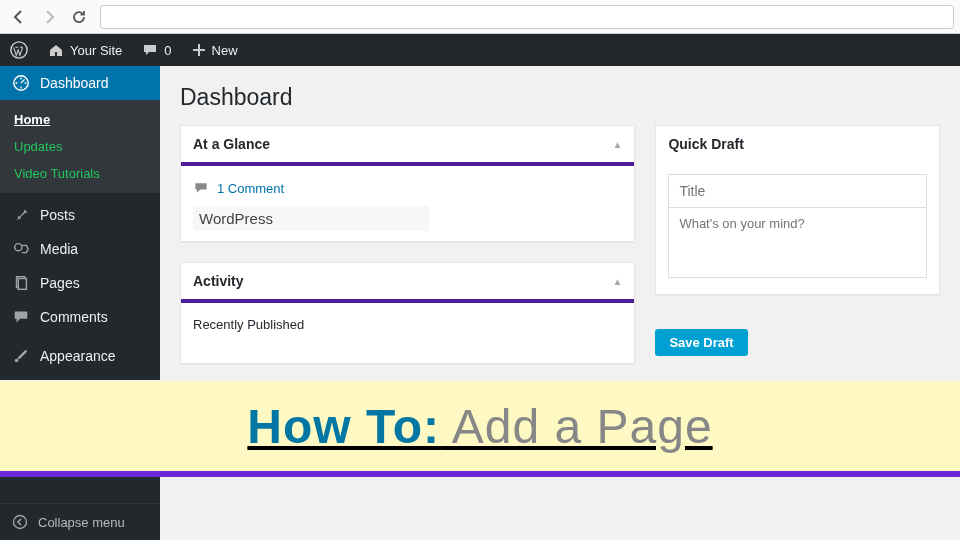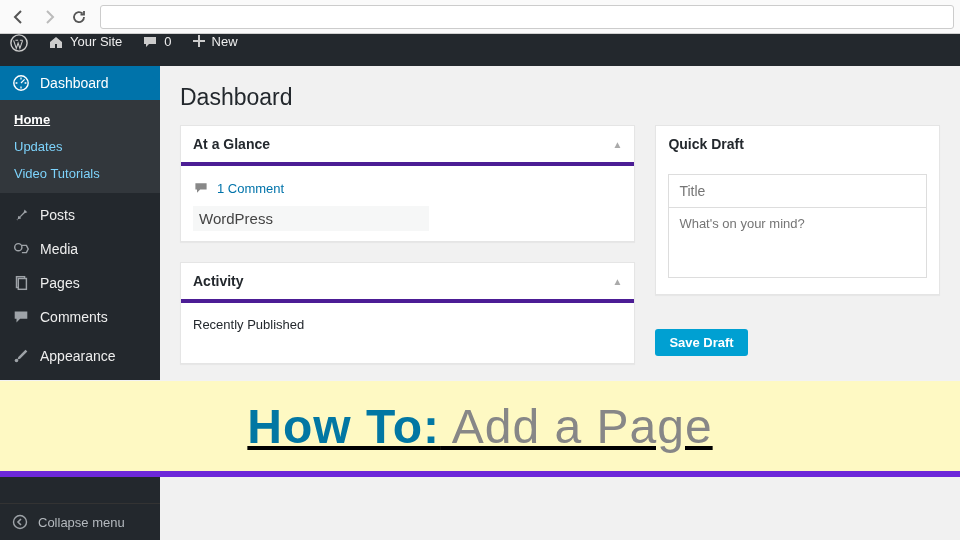--- a/index.html
+++ b/index.html
@@ -2,29 +2,29 @@
 <html><head>
   <meta charset="utf-8">
   <style>
     * { margin:0; padding:0; box-sizing:border-box; font-family:-apple-system,"Segoe UI",Helvetica,Arial,sans-serif; }
     body { width:960px; height:540px; overflow:hidden; background:#f1f1f1; position:relative; }
     .browser-bar { height:34px; background:#fafafa; border-bottom:1px solid #d0d0d0; display:flex; align-items:center; padding:0 6px; gap:4px; }
     .nav-btn { width:26px; height:26px; display:flex; align-items:center; justify-content:center; color:#666; border-radius:3px; cursor:default; }
     .nav-btn.off { color:#bbb; }
     .url-bar { flex:1; height:24px; background:#fff; border:1px solid #ccc; border-radius:3px; margin-left:4px; }
     .wp-toolbar { height:32px; background:#23282d; display:flex; align-items:center; color:#eee; font-size:13px; }
-    .tb-item { display:flex; gap:6px; padding:0 10px; height:100%; cursor:pointer; }
+    .tb-item { display:flex; align-items:center; gap:6px; padding:0 10px; height:100%; cursor:pointer; }
     .tb-icon { display:inline-flex; }
     .content-area { display:flex; height:calc(540px - 34px - 32px); }
     .sidebar { width:160px; background:#23282d; display:flex; flex-direction:column; position:relative; }
     .menu-item { display:flex; align-items:center; gap:10px; padding:8px 12px; color:#eee; font-size:14px; cursor:pointer; position:relative; }
     .menu-item.active { background:#0073aa; color:#fff; }
     .menu-item.active::after { content:""; position:absolute; right:-8px; top:50%; transform:translateY(-50%); border:8px solid transparent; border-left-color:#0073aa; }
     .submenu { background:#32373c; padding:6px 0; }
-    .submenu-item { padding:6px 12px 6px 14px; color:#7dd3fc; font-size:13px; cursor:pointer; }
+    .submenu-item { padding:6px 12px 6px 14px; color:#22c55e; font-size:13px; cursor:pointer; }
     .submenu-item.cur { color:#fff; font-weight:600;text-decoration:underline; }
     .sep { height:5px; }
     .collapse { margin-top:auto; display:flex; align-items:center; gap:10px; padding:10px 12px; color:#b4b9be; font-size:13px; cursor:pointer; background:#23282d; border-top:1px solid #333; }
     .main { flex:1; padding:14px 20px 0 20px; overflow:hidden; }
     .page-title { font-size:23px; font-weight:400; color:#23282d; margin:4px 0 14px; }
     .columns { display:flex; gap:20px; }
     .col-left { flex:1.6; min-width:0; }
     .col-right { flex:1; min-width:0; }
     .box { background:#fff; border:1px solid #e5e5e5; box-shadow:0 1px 1px rgba(0,0,0,0.04); margin-bottom:20px; }
     .box-head { padding:10px 12px; border-bottom:4px solid #4c1d95; display:flex; justify-content:space-between; align-items:center; }

